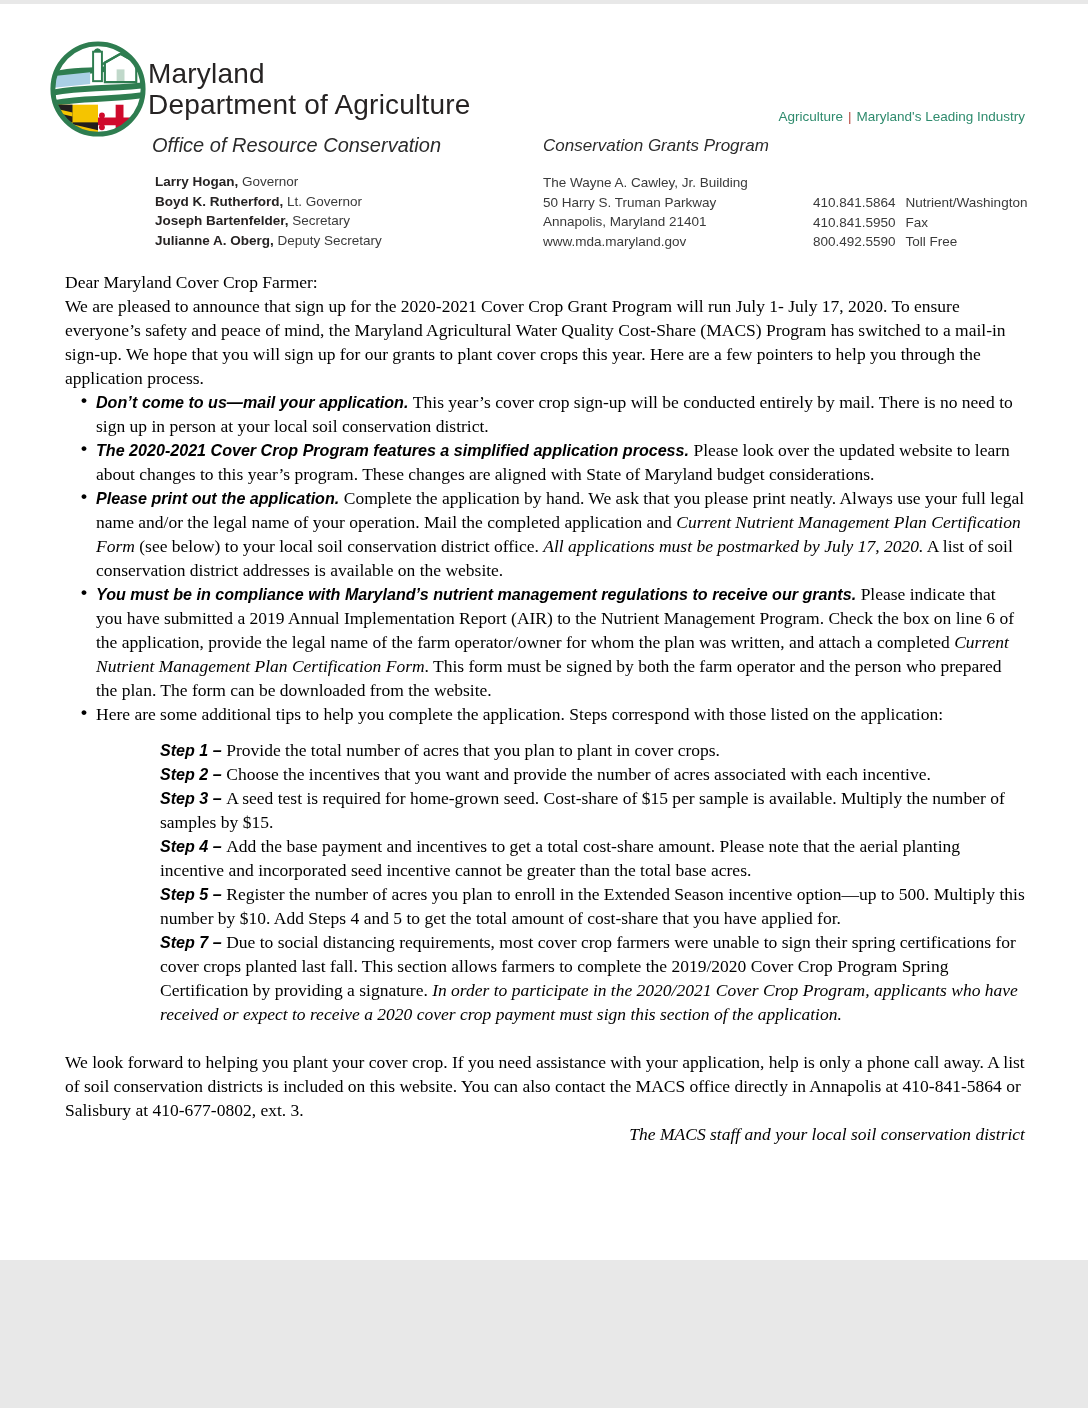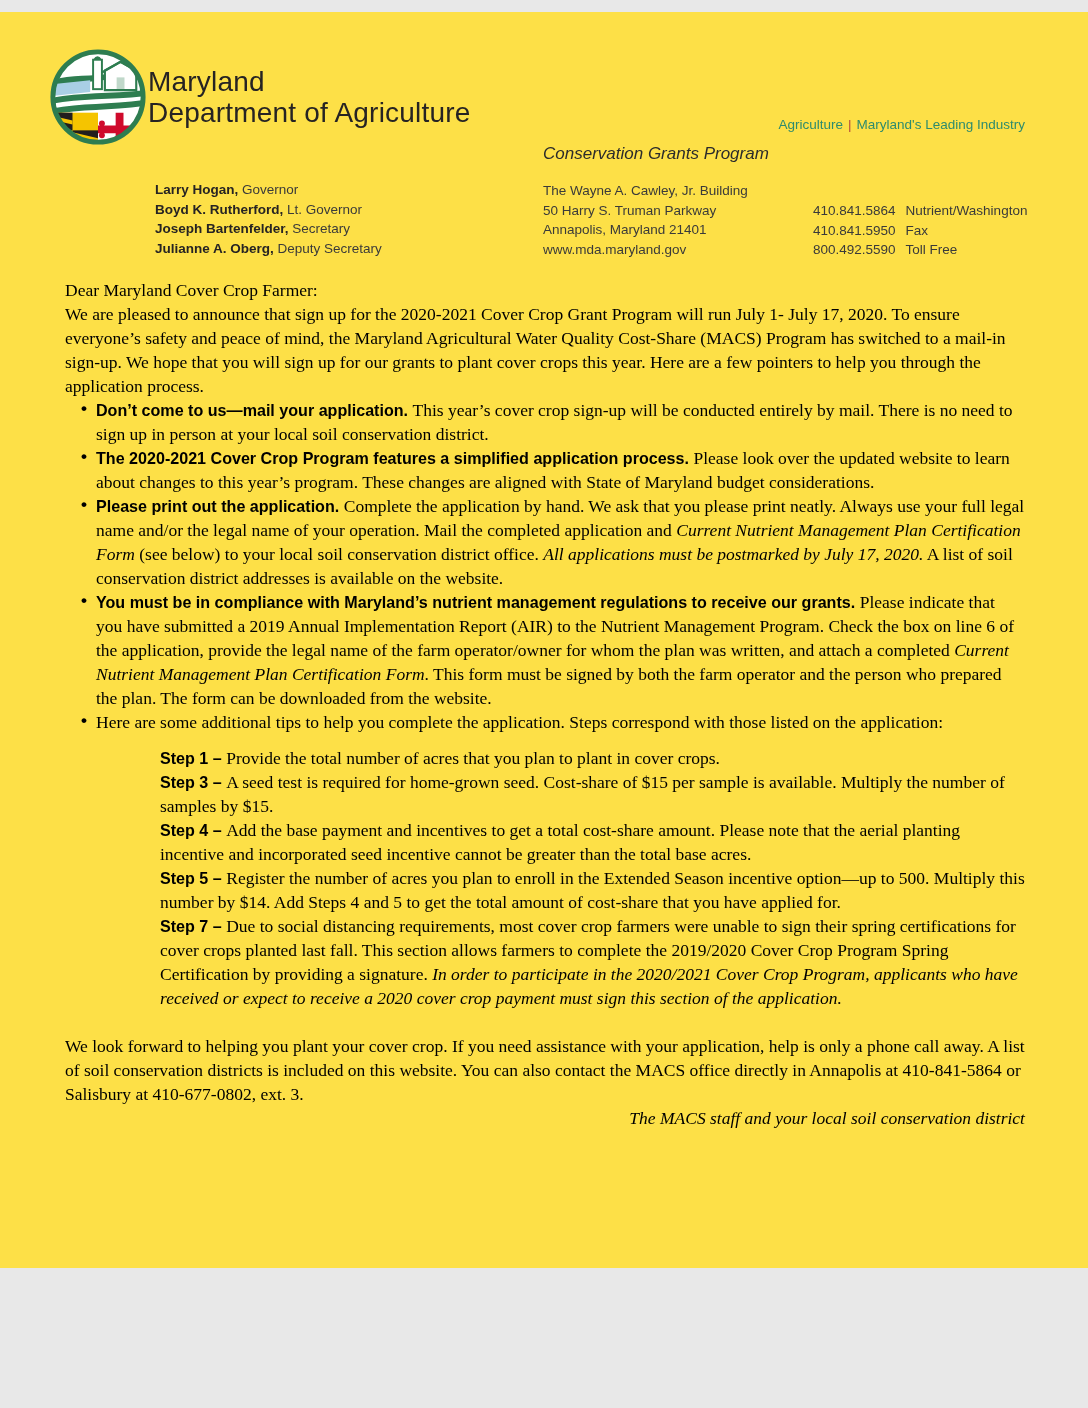--- a/index.html
+++ b/index.html
@@ -1,18 +1,18 @@
 <!DOCTYPE html>
 <html><head>
 <meta charset="utf-8">
 <style>
   html,body { margin:0; padding:0; background:#e8e8e8; }
   .page {
-    position:relative; width:1088px; height:1256px; margin:12px auto;
-    background:#fde047; color:#000;
+    position:relative; width:1088px; height:1256px; margin:4px auto;
+    background:#ffffff; color:#000;
     font-family:"Liberation Serif", serif;
     overflow:hidden;
   }
   
   .seal { position:absolute; left:47px; top:34px; width:102px; height:102px; }
   .agency {
     position:absolute; left:148px; top:54px;
     font-family:"Liberation Sans", sans-serif;
     font-size:28px; line-height:31px; color:#262323; letter-spacing:.2px;
   }
@@ -54,21 +54,21 @@
   ul.pointers li { position:relative; }
   ul.pointers li::before {
     content:"\2022"; position:absolute; left:-15px; top:-1px;
     font-family:"Liberation Sans", sans-serif; font-weight:bold; font-size:17px;
   }
   .steps { margin:0 0 24px 95px; width:868px; }
   .closing  { margin-bottom:20px; }
   .signoff  { margin-bottom:26px; }
   .signature { font-weight:normal; font-style:italic;text-align:right; }
   
-  .run-boldsans { font-family:"Liberation Sans", sans-serif; font-weight:bold; font-size:.92em; }
+  .run-boldsans { font-family:"Liberation Sans", sans-serif; font-weight:bold; font-size:.92em;font-style:italic; }
   .run-italic { font-style:italic; }
   .run-bolditalic { font-weight:normal; font-style:italic; }
 </style>
 </head>
 <body>
 
 <div class="page">
 
   <div class="seal">
     <svg viewBox="0 0 104 104" width="102" height="102">
@@ -109,20 +109,21 @@
       </g>
       <circle cx="52" cy="52" r="46" fill="none" stroke="#2e7d50" stroke-width="5"></circle>
     </svg>
   </div>
 
   <div class="agency">
     <div>Maryland</div>
     <div>Department of Agriculture</div>
   </div>
 
+  <div class="office">Office of Resource Conservation</div>
   <div class="program">Conservation Grants Program</div>
 
   <div class="tagline">
     <span>Agriculture</span><span class="sep">|</span><span>Maryland's Leading Industry</span>
   </div>
 
   <div class="officials">
     <div><b>Larry Hogan,</b><span> Governor</span></div>
     <div><b>Boyd K. Rutherford,</b><span> Lt. Governor</span></div>
     <div><b>Joseph Bartenfelder,</b><span> Secretary</span></div>
@@ -149,23 +150,24 @@
     <ul class="pointers">
       <li><span class="run-boldsans">Don’t come to us—mail your application. </span><span class="run-normal">This year’s cover crop sign-up will be conducted entirely by mail. There is no need to sign up in person at your local soil conservation district.</span></li>
       <li><span class="run-boldsans">The 2020-2021 Cover Crop Program features a simplified application process. </span><span class="run-normal">Please look over the updated website to learn about changes to this year’s program. These changes are aligned with State of Maryland budget considerations.</span></li>
       <li><span class="run-boldsans">Please print out the application. </span><span class="run-normal">Complete the application by hand. We ask that you please print neatly. Always use your full legal name and/or the legal name of your operation. Mail the completed application and </span><span class="run-italic">Current Nutrient Management Plan Certification Form</span><span class="run-normal"> (see below) to your local soil conservation district office. </span><span class="run-bolditalic">All applications must be postmarked by July 17, 2020.</span><span class="run-normal"> A list of soil conservation district addresses is available on the website.</span></li>
       <li><span class="run-boldsans">You must be in compliance with Maryland’s nutrient management regulations to receive our grants. </span><span class="run-normal">Please indicate that you have submitted a 2019 Annual Implementation Report (AIR) to the Nutrient Management Program. Check the box on line 6 of the application, provide the legal name of the farm operator/owner for whom the plan was written, and attach a completed </span><span class="run-italic">Current Nutrient Management Plan Certification Form</span><span class="run-normal">. This form must be signed by both the farm operator and the person who prepared the plan. The form can be downloaded from the website.</span></li>
       <li><span class="run-normal">Here are some additional tips to help you complete the application. Steps correspond with those listed on the application:</span></li>
     </ul>
 
     <div class="steps">
       <div class="step"><span class="run-boldsans">Step 1 – </span><span class="run-normal">Provide the total number of acres that you plan to plant in cover crops.</span></div>
+      <div class="step"><span class="run-boldsans">Step 2 – </span><span class="run-normal">Choose the incentives that you want and provide the number of acres associated with each incentive.</span></div>
       <div class="step"><span class="run-boldsans">Step 3 – </span><span class="run-normal">A seed test is required for home-grown seed. Cost-share of $15 per sample is available. Multiply the number of samples by $15.</span></div>
       <div class="step"><span class="run-boldsans">Step 4 – </span><span class="run-normal">Add the base payment and incentives to get a total cost-share amount. Please note that the aerial planting incentive and incorporated seed incentive cannot be greater than the total base acres.</span></div>
-      <div class="step"><span class="run-boldsans">Step 5 – </span><span class="run-normal">Register the number of acres you plan to enroll in the Extended Season incentive option—up to 500. Multiply this number by $14. Add Steps 4 and 5 to get the total amount of cost-share that you have applied for.</span></div>
+      <div class="step"><span class="run-boldsans">Step 5 – </span><span class="run-normal">Register the number of acres you plan to enroll in the Extended Season incentive option—up to 500. Multiply this number by $10. Add Steps 4 and 5 to get the total amount of cost-share that you have applied for.</span></div>
       <div class="step"><span class="run-boldsans">Step 7 – </span><span class="run-normal">Due to social distancing requirements, most cover crop farmers were unable to sign their spring certifications for cover crops planted last fall. This section allows farmers to complete the 2019/2020 Cover Crop Program Spring Certification by providing a signature. </span><span class="run-bolditalic">In order to participate in the 2020/2021 Cover Crop Program, applicants who have received or expect to receive a 2020 cover crop payment must sign this section of the application.</span></div>
     </div>
 
     <p class="closing">We look forward to helping you plant your cover crop. If you need assistance with your application, help is only a phone call away. A list of soil conservation districts is included on this website. You can also contact the MACS office directly in Annapolis at 410-841-5864 or Salisbury at 410-677-0802, ext. 3.</p>
     <p class="signature">The MACS staff and your local soil conservation district</p>
   </div>
 
 </div>
 
 </body></html>

